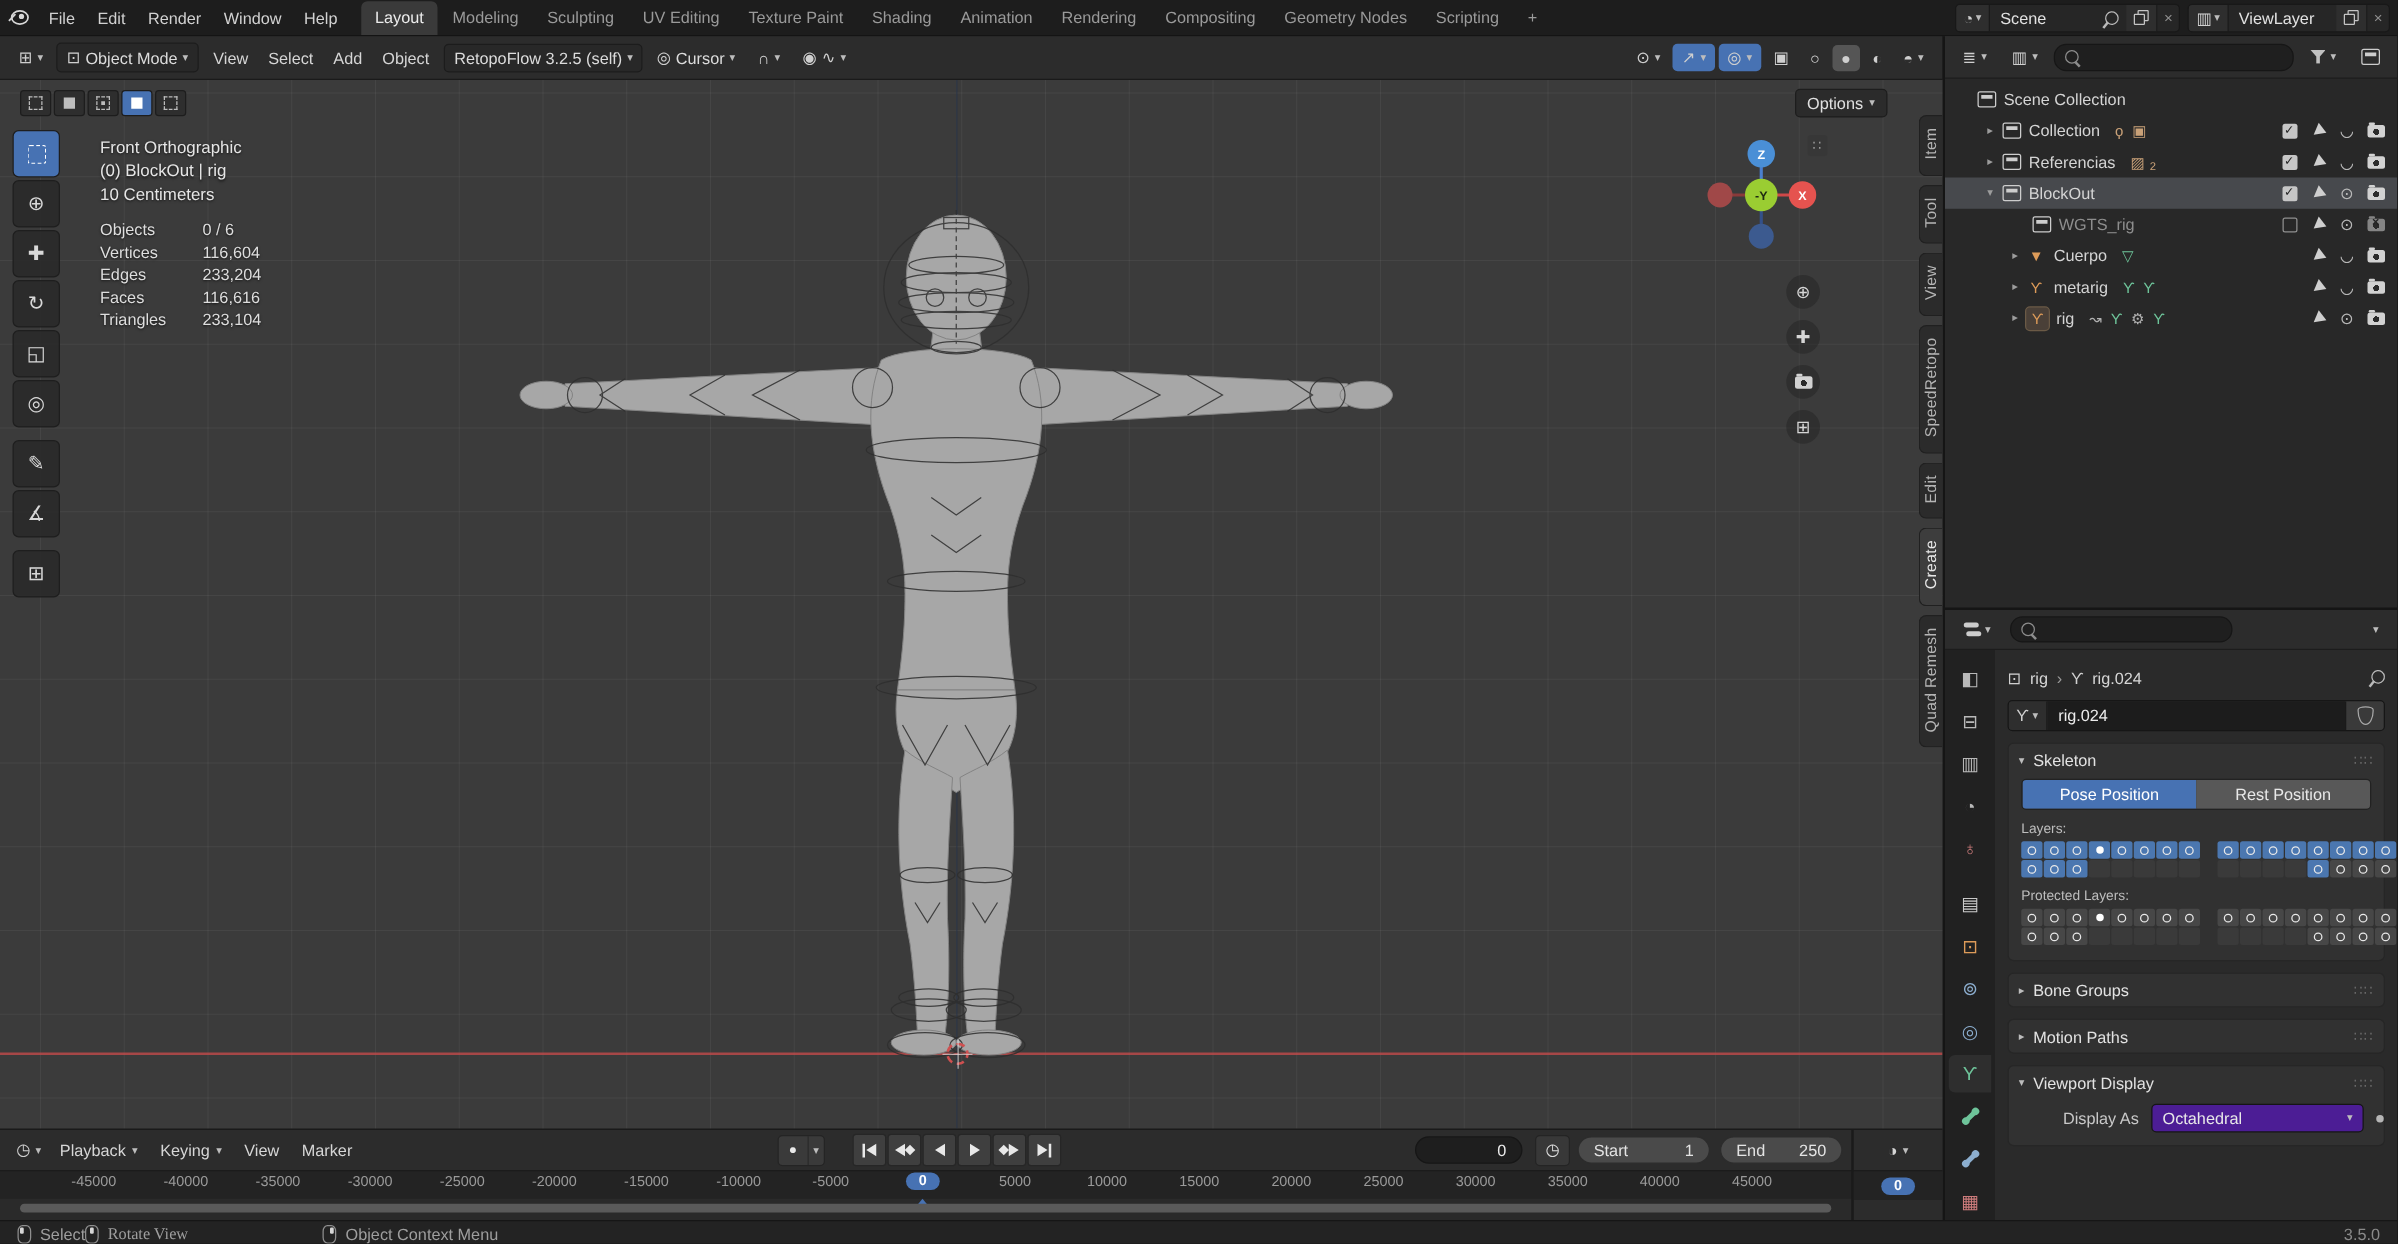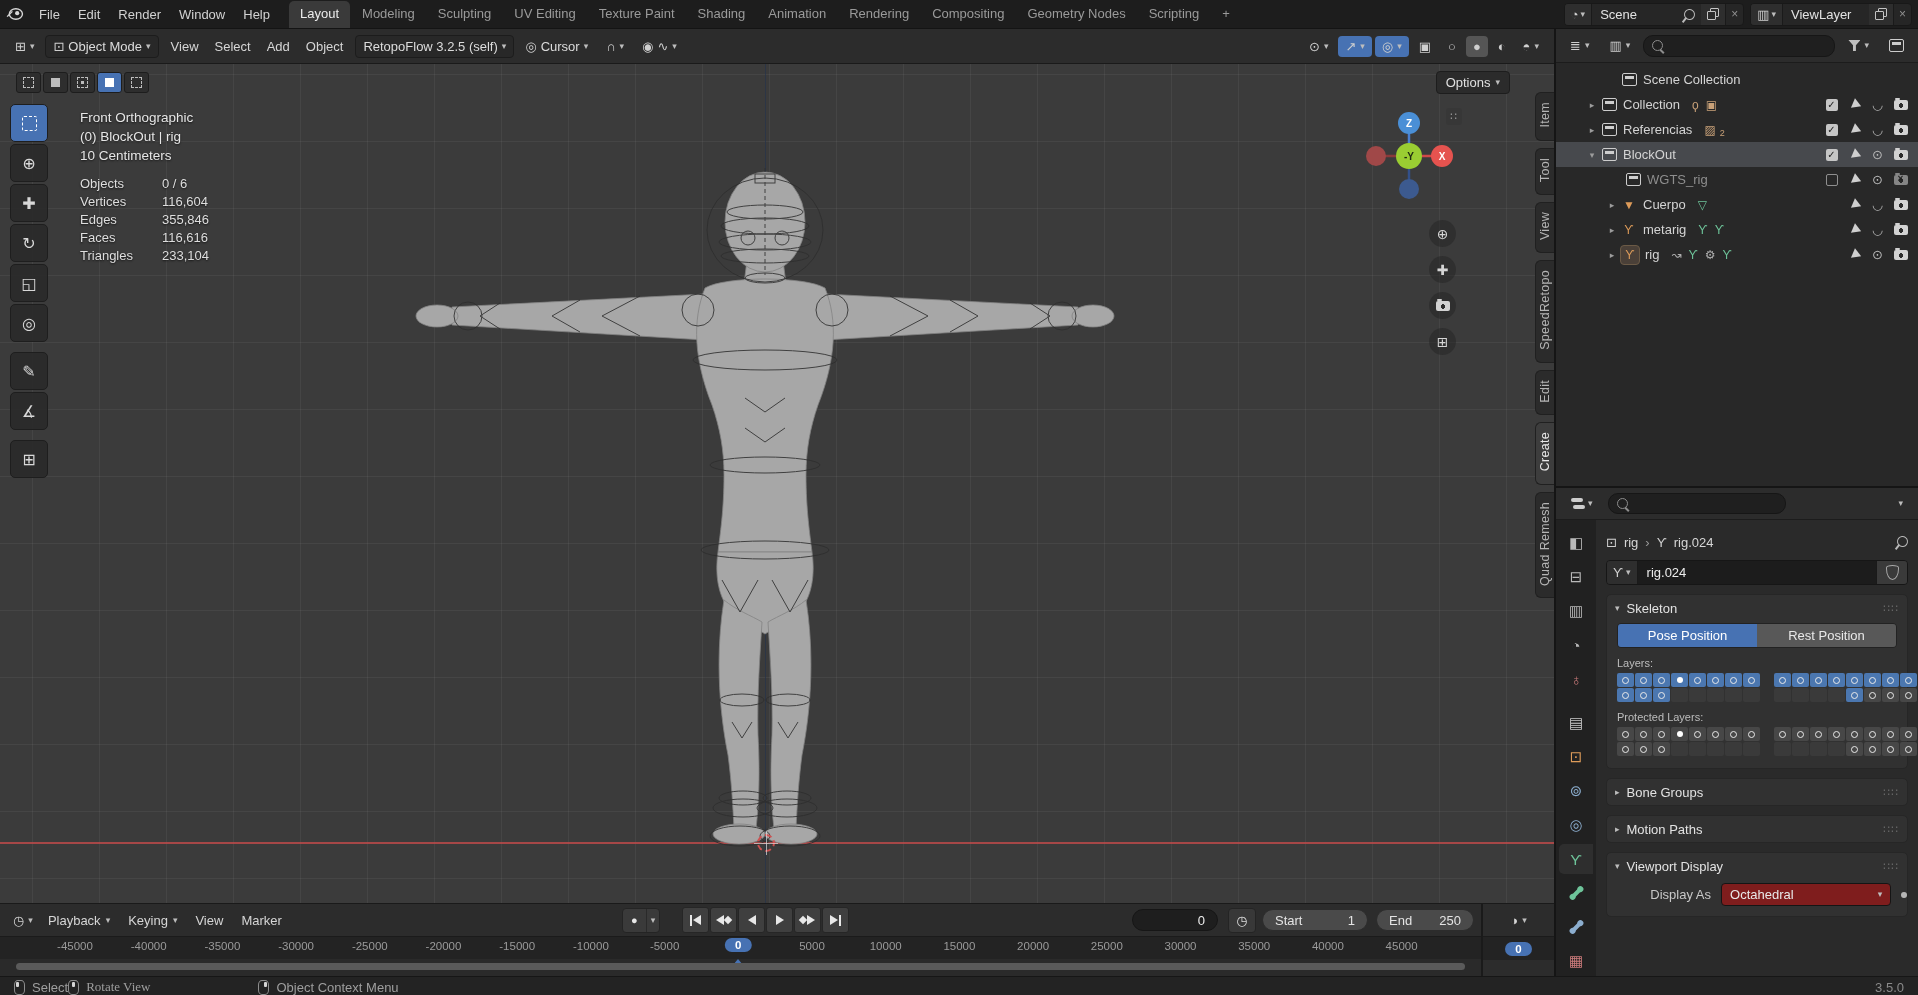--- a/index.html
+++ b/index.html
@@ -177,21 +177,21 @@
   .segmented .offb{background:#585858;}
   .lbl{color:#bdbdbd;font-size:11px;margin:9px 0 4px 0;}
   .layergrids{display:flex;gap:14px;}
   .lgrid{display:grid;grid-template-columns:repeat(8,17px);grid-auto-rows:14px;gap:1px;}
   .lcell{border-radius:2px;background:#3a3a3a;position:relative;}
   .lcell.on{background:#4b77b0;} .lcell.act{background:#4b77b0;} .lcell.used{background:#474747;} .lcell.usedf{background:#474747;}
   .lcell.on::after,.lcell.used::after{content:"";position:absolute;left:50%;top:50%;width:5px;height:5px;margin:-3.5px 0 0 -3.5px;border:1.3px solid #e9e9e9;border-radius:50%;}
   .lcell.act::after,.lcell.usedf::after{content:"";position:absolute;left:50%;top:50%;width:6px;height:6px;margin:-3px 0 0 -3px;background:#fff;border-radius:50%;}
   .disp-row{display:flex;align-items:center;gap:10px;padding:4px 0 10px 0;}
   .disp-label{width:108px;text-align:right;color:#c8c8c8;}
-  .dropdown{width:158px;height:21px;background:#7f1d1d;border:1px solid #151515;border-radius:4px;display:flex;align-items:center;justify-content:space-between;padding:0 8px;color:#e8e8e8;}
+  .dropdown{width:158px;height:21px;background:#4c1d95;border:1px solid #151515;border-radius:4px;display:flex;align-items:center;justify-content:space-between;padding:0 8px;color:#e8e8e8;}
   .anim-dot{width:6px;height:6px;border-radius:50%;background:#b5b5b5;}
   
   .statusbar{height:20px;background:#232323;border-top:1px solid #161616;display:flex;align-items:center;color:#9e9e9e;padding:0 14px;gap:8px;}
   .hint{display:flex;align-items:center;gap:7px;}
   .statusbar .ver{margin-left:auto;color:#8a8a8a;}
 </style>
 </head>
 <body>
 
 <div class="app">
@@ -436,21 +436,21 @@
               <div class="srow">
                 <span class="slabel">Objects</span>
                 <span class="sval">0 / 6</span>
               </div>
               <div class="srow">
                 <span class="slabel">Vertices</span>
                 <span class="sval">116,604</span>
               </div>
               <div class="srow">
                 <span class="slabel">Edges</span>
-                <span class="sval">355,846</span>
+                <span class="sval">233,204</span>
               </div>
               <div class="srow">
                 <span class="slabel">Faces</span>
                 <span class="sval">116,616</span>
               </div>
               <div class="srow">
                 <span class="slabel">Triangles</span>
                 <span class="sval">233,104</span>
               </div>
             </div>
@@ -615,21 +615,21 @@
             </span>
           <span class="hbtn">
               <span class="i-funnel"></span>
               <span class="caret">▾</span>
             </span>
           <span class="hbtn">
               <span class="i-collbox"></span>
             </span>
         </div>
         <div class="ol-rows" id="ol-rows">
-            <div class="ol-row" style="padding-left: 8px; margin-left: 40px;">
+            <div class="ol-row" style="padding-left: 8px;">
               <span class="expand"></span>
               <span class="oicon">
                 <span class="i-collbox"></span>
               </span>
               <span class="olabel">Scene Collection</span>
               <span class="spacer"></span>
             </div>
             <div class="ol-row" style="padding-left: 28px;">
               <span class="expand">▸</span>
               <span class="oicon">

